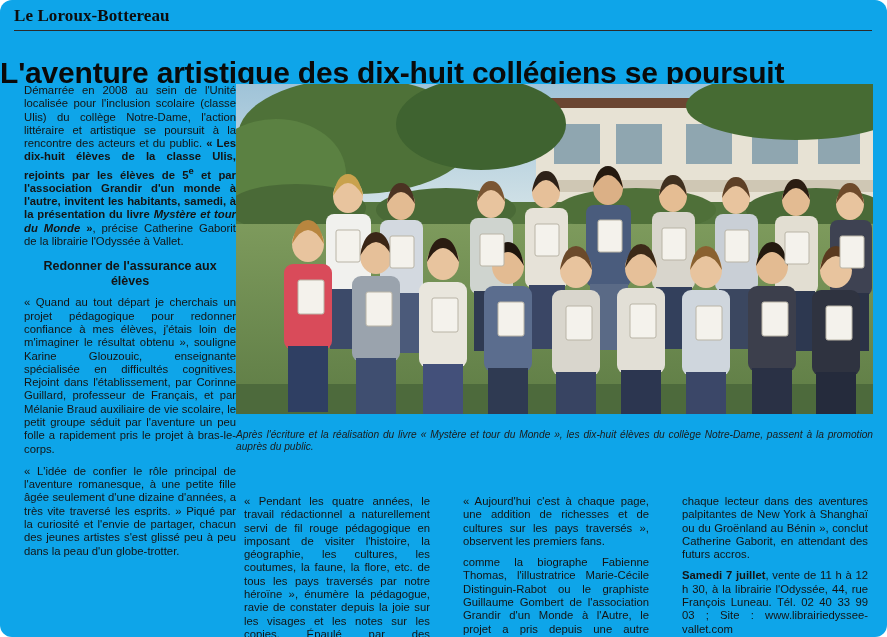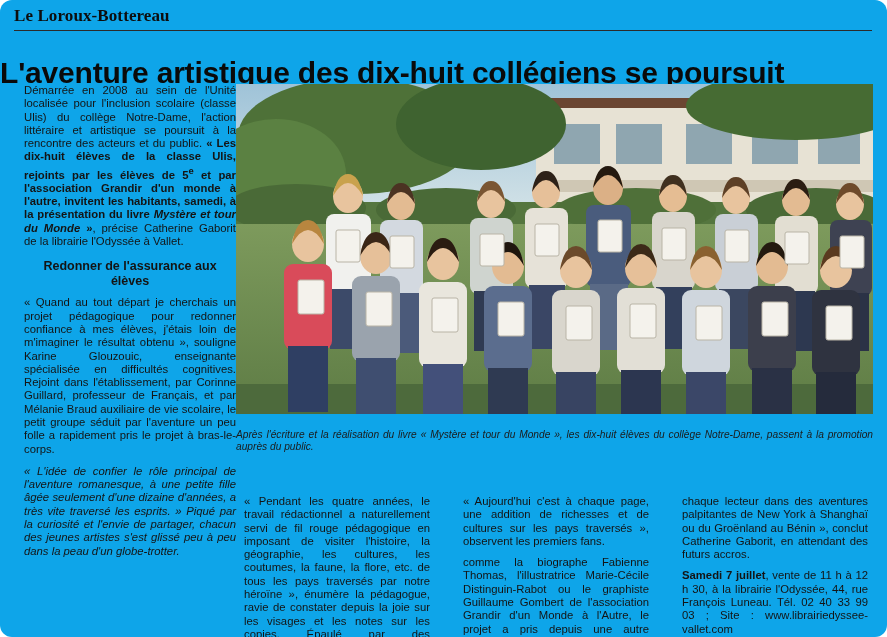--- a/index.html
+++ b/index.html
@@ -64,21 +64,20 @@
     font-size: 11.3px;
     line-height: 13.3px;
     text-align: justify;
     color: #141414;
   }
   .left-col p {
     margin: 0 0 0 0;
   }
   .left-col p + p {
     margin-top: 9px;
-    font-style: italic;
   }
   .lead b { font-weight: bold; }
   .lead i { font-style: italic; }
   .subhead {
     font-weight: bold;
     font-size: 12.5px;
     line-height: 15px;
     margin-top: 11px;
     margin-bottom: 7px;
     text-align: center;

